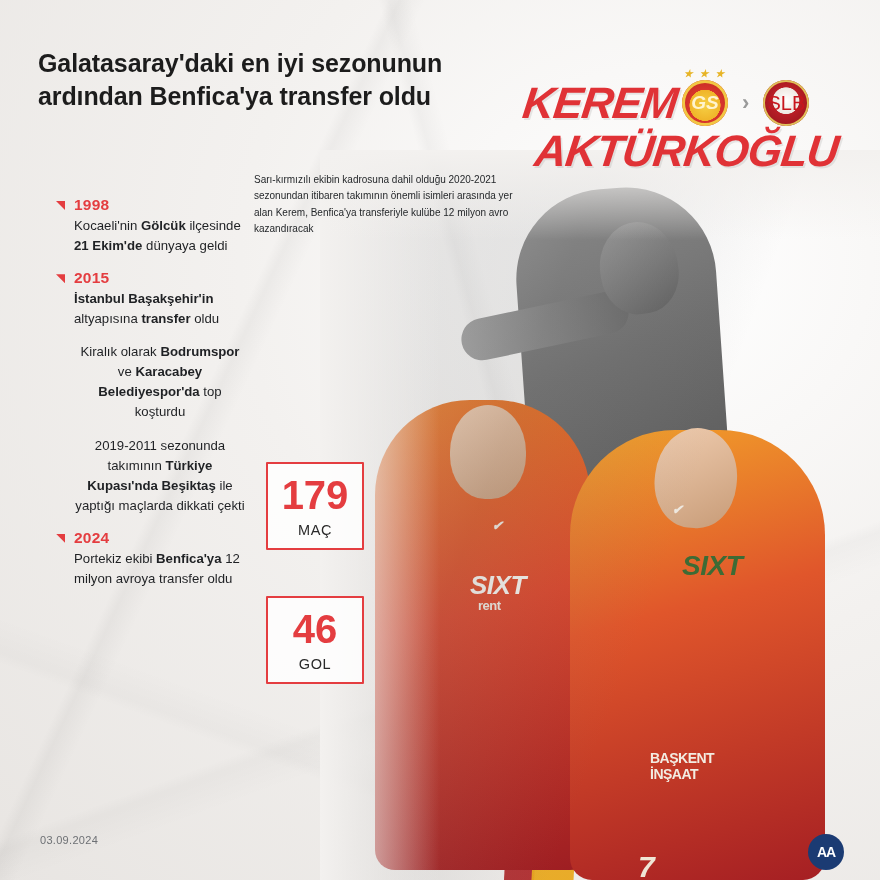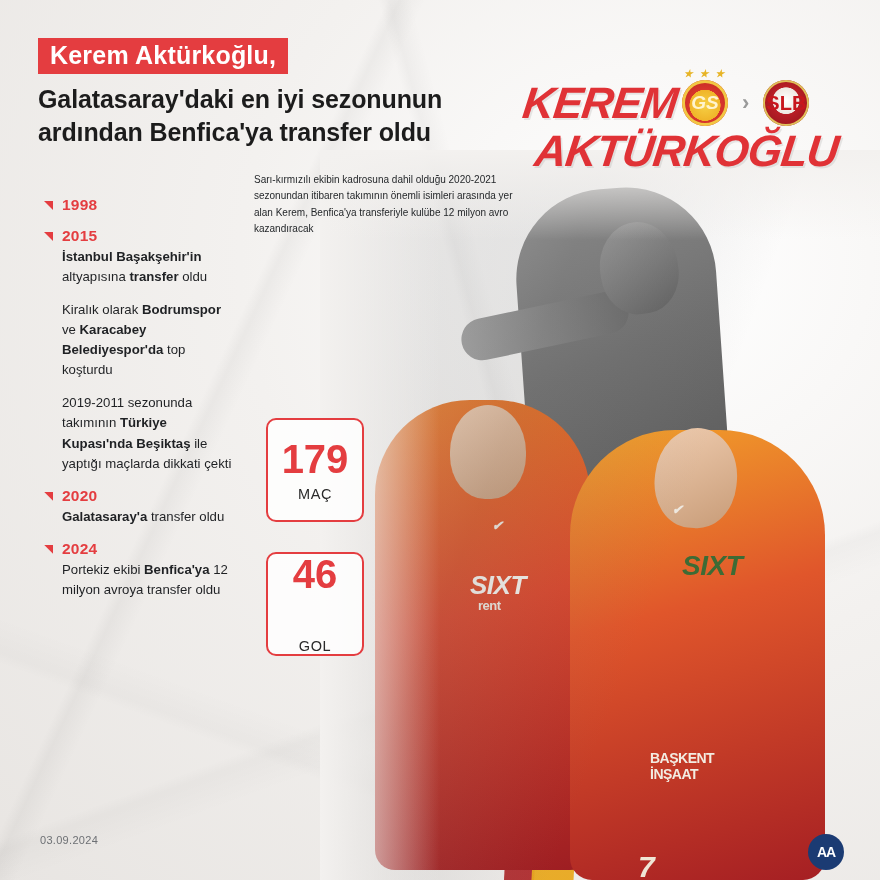--- a/index.html
+++ b/index.html
@@ -70,21 +70,21 @@
     text-shadow: 2px 2px 0 rgba(0,0,0,0.08);
     pointer-events: none;
   }
   .brandtype .l1 { font-size: 44px; display: block; }
   .brandtype .l2 { font-size: 44px; display: block; margin-top: 6px; margin-left: 18px; }
 
   .crest-row {
     position: absolute; left: 682px; top: 80px;
     display: flex; align-items: center; gap: 14px;
   }
-  .crest { width: 46px; height: 46px; position: relative; font-weight: bold; }
+  .crest { width: 46px; height: 46px; position: relative; }
   .gs-crest {
     border-radius: 50%;
     background: radial-gradient(circle at 50% 55%, #f6d045 0%, #f0b429 45%, #d8352c 46%, #b5261f 100%);
     box-shadow: inset 0 0 0 3px #f2c744;
     display: flex; align-items: center; justify-content: center;
     color: #fff4cf; font-size: 19px; font-weight: bold; font-style: italic;
   }
   .stars {
     position: absolute; top: -12px; left: 50%; transform: translateX(-50%);
     color: #e7b426; font-size: 10px; letter-spacing: 2px; white-space: nowrap;
@@ -93,53 +93,53 @@
   .benfica-crest {
     border-radius: 50%;
     background: radial-gradient(circle at 50% 45%, #ffffff 0%, #efe9e2 38%, #b81e26 40%, #8d131a 100%);
     display: flex; align-items: center; justify-content: center;
     color: #c8161d; font-size: 20px;
     box-shadow: inset 0 0 0 2px #e0c05a;
   }
 
   
   .timeline {
-    position: absolute; left: 44px; top: 196px; width: 190px;
+    position: absolute; left: 56px; top: 196px; width: 190px;
   }
   .tl-item { position: relative; padding-left: 18px; margin-bottom: 13px; }
   .tl-marker {
     position: absolute; left: 0; top: 5px;
     width: 9px; height: 9px;
     background: #e43d40;
     clip-path: polygon(0 0, 100% 0, 100% 100%);
   }
   .tl-year {
     color: #e43d40; font-weight: bold; font-size: 15.5px;
     margin-bottom: 2px; letter-spacing: .2px;
   }
   .tl-text {
     font-size: 13.2px; line-height: 1.52; color: #1f2124;
   }
   .tl-text b { font-weight: bold; }
-  .tl-sub { padding-left: 18px; margin-bottom: 13px; }
+  .tl-sub { padding-left: 18px; margin-bottom: 13px; text-align: center; }
 
   
   .stat {
     position: absolute;
-    width: 98px; height: 104px;
+    width: 98px; height: 88px;
     border: 2.5px solid #e43d40;
-    border-radius: 10px;
+    border-radius: 1px;
     background: rgba(255,255,255,0.82);
     display: flex; flex-direction: column;
-    align-items: center; justify-content: center;
+    align-items: center; justify-content: center; margin-top: 44px;
   }
   .stat .num { color: #e43d40; font-size: 40px; font-weight: bold; line-height: 1; }
   .stat .lbl { color: #2a2a2a; font-size: 14.5px; margin-top: 7px; letter-spacing: .6px; }
   #stat-mac { left: 266px; top: 418px; }
-  #stat-gol { left: 266px; top: 552px; justify-content: space-between; }
+  #stat-gol { left: 266px; top: 552px; }
 
   
   .photo-area {
     position: absolute; right: 0; top: 150px;
     width: 560px; height: 730px;
     overflow: hidden;
   }
   .band {
     position: absolute;
     top: 95px; left: 228px;
@@ -267,21 +267,20 @@
     <div class="sponsor" id="sp-basket" style="white-space:pre-line">BAŞKENT
 İNŞAAT</div>
     <div class="sponsor" id="sp-num7">7</div>
 
     <div class="shade-sweep"></div>
     <div class="photo-fade-left"></div>
     <div class="photo-fade-top"></div>
   </div>
 
   <div class="headline-wrap">
-    <div class="headline-name">Kerem Aktürkoğlu,</div>
     <div class="headline-rest">Galatasaray'daki en iyi sezonunun ardından Benfica'ya transfer oldu</div>
   </div>
 
   <div class="crest-row">
     <div class="crest gs-crest">
       <span class="stars">★ ★ ★</span>
       <span>GS</span>
     </div>
     <div class="arrow-sep">›</div>
     <div class="crest benfica-crest">
@@ -293,39 +292,35 @@
     <span class="l1">KEREM</span>
     <span class="l2">AKTÜRKOĞLU</span>
   </div>
 
   <div class="intro">Sarı-kırmızılı ekibin kadrosuna dahil olduğu 2020-2021 sezonundan itibaren takımının önemli isimleri arasında yer alan Kerem, Benfica'ya transferiyle kulübe 12 milyon avro kazandıracak</div>
 
   <div class="timeline" id="timeline">
       <div class="tl-item">
         <span class="tl-marker"></span>
         <div class="tl-year">1998</div>
+        <div class="tl-text"><span>Kocaeli'nin </span><b>Gölcük</b><span> ilçesinde </span><b>21 Ekim'de</b><span> dünyaya geldi</span></div>
       </div>
       <div class="tl-item">
         <span class="tl-marker"></span>
         <div class="tl-year">2015</div>
         <div class="tl-text"><b>İstanbul Başakşehir'in</b><span> altyapısına </span><b>transfer</b><span> oldu</span></div>
       </div>
       <div class="tl-sub">
         <div class="tl-text"><span>Kiralık olarak </span><b>Bodrumspor</b><span> ve </span><b>Karacabey Belediyespor'da</b><span> top koşturdu</span></div>
       </div>
       <div class="tl-sub">
         <div class="tl-text"><span>2019-2011 sezonunda takımının </span><b>Türkiye Kupası'nda Beşiktaş</b><span> ile yaptığı maçlarda dikkati çekti</span></div>
       </div>
       <div class="tl-item">
         <span class="tl-marker"></span>
-        <div class="tl-year">2020</div>
-        <div class="tl-text"><b>Galatasaray'a</b><span> transfer oldu</span></div>
-      </div>
-      <div class="tl-item">
-        <span class="tl-marker"></span>
         <div class="tl-year">2024</div>
         <div class="tl-text"><span>Portekiz ekibi </span><b>Benfica'ya</b><span> 12 milyon avroya transfer oldu</span></div>
       </div>
     </div>
 
   <div class="stat" id="stat-mac">
     <div class="num">179</div>
     <div class="lbl">MAÇ</div>
   </div>
   <div class="stat" id="stat-gol">

